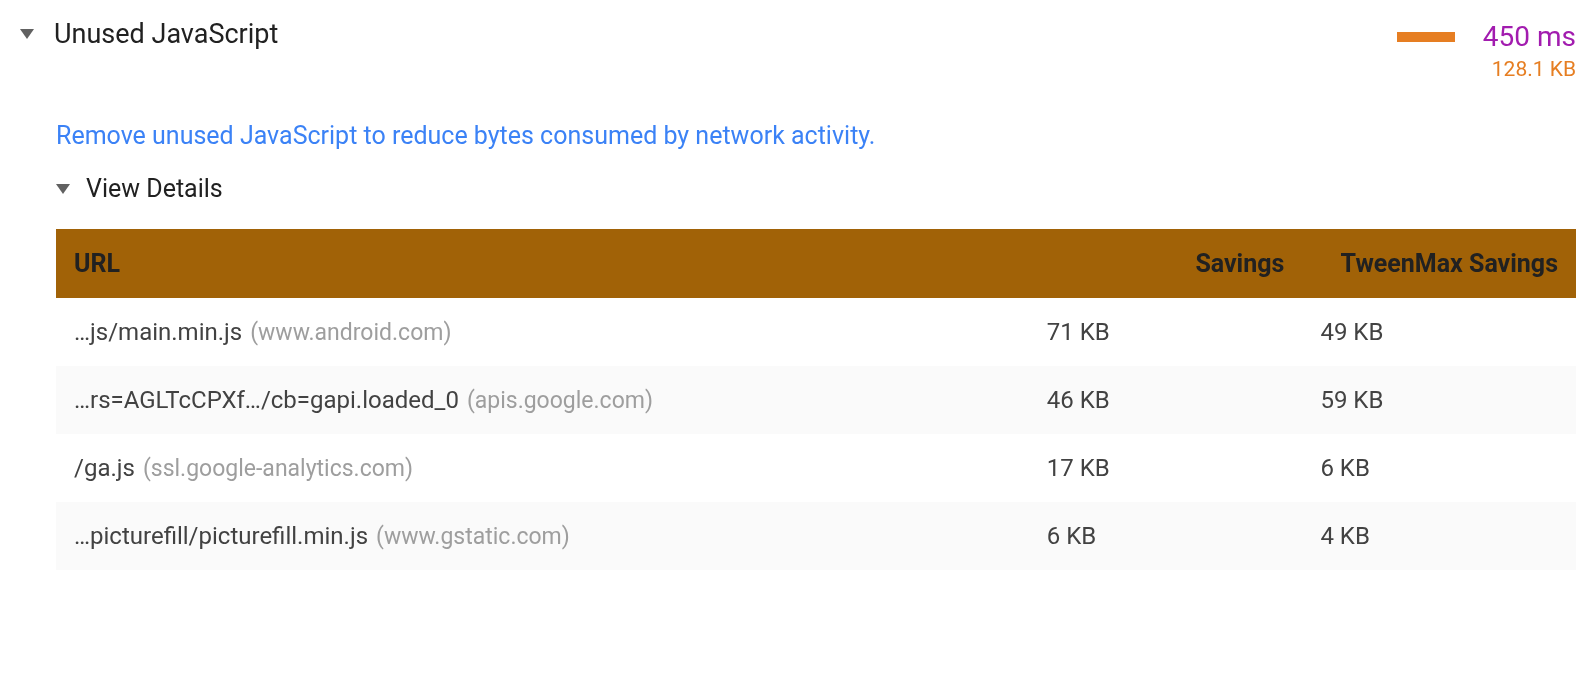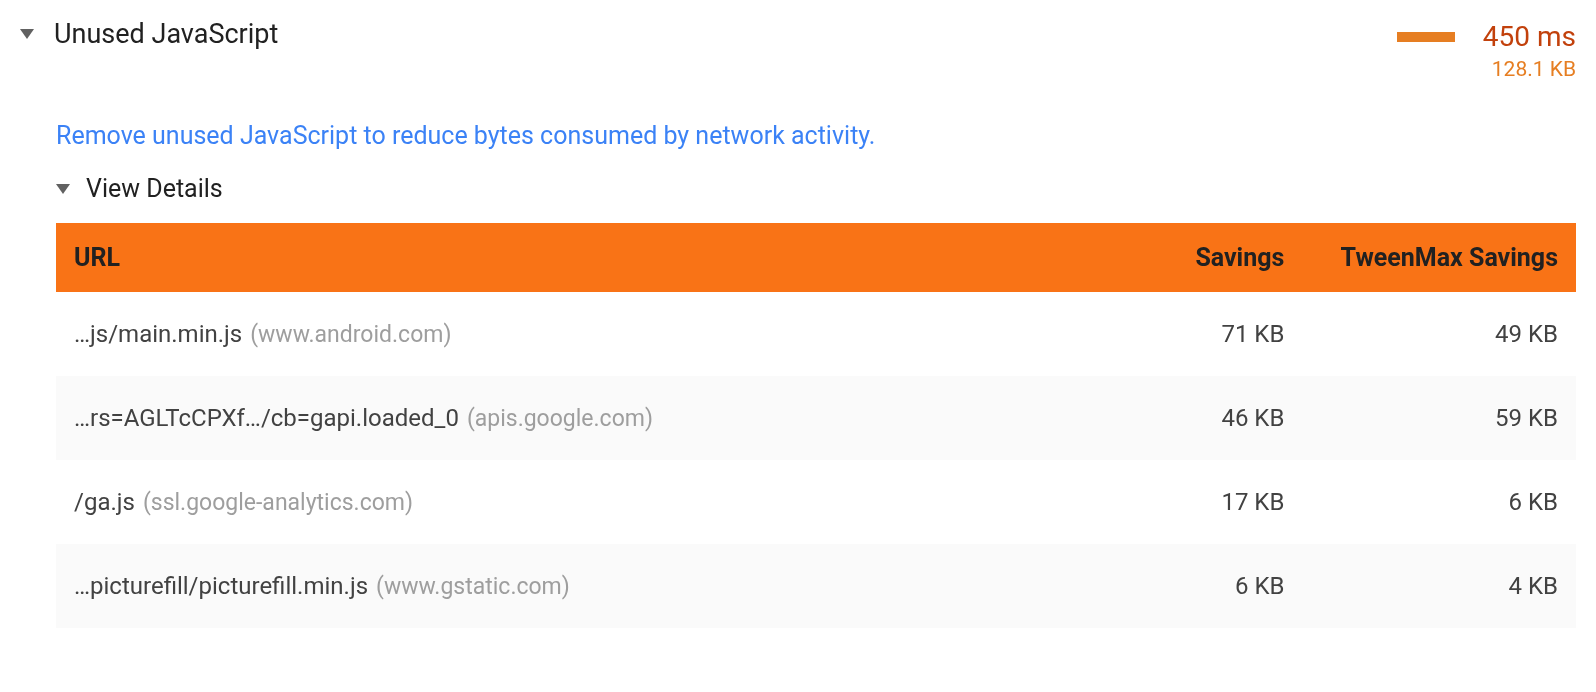--- a/index.html
+++ b/index.html
@@ -52,21 +52,21 @@
       display: flex;
       align-items: center;
       gap: 28px;
     }
     .orange-bar {
       width: 58px;
       height: 10px;
       background: #e67e22;
     }
     .metric-time {
-      color: #c2410c;
+      color: #a21caf;
       font-size: 28px;
       font-weight: 400;
     }
     .metric-size {
       color: #e67e22;
       font-size: 21px;
       font-weight: 400;
     }
     .audit-description {
       color: #3b82f6;
@@ -76,60 +76,60 @@
       margin-left: 36px;
       margin-bottom: 24px;
     }
     .details-section {
       margin-left: 36px;
     }
     .view-details-header {
       display: flex;
       align-items: center;
       gap: 16px;
-      margin-bottom: 20px;
+      margin-bottom: 26px;
     }
     .view-details-label {
       font-size: 25px;
       color: #212121;
       font-weight: 400;
     }
     .audit-table {
       width: 100%;
       border-collapse: collapse;
     }
     .audit-table thead tr {
-      background: #f97316;
+      background: #a16207;
     }
     .audit-table th {
       text-align: left;
       font-weight: 700;
       font-size: 25px;
       color: #212121;
       padding: 20px 18px;
     }
     .audit-table th.col-original,
     .audit-table th.col-savings {
       text-align: right;
     }
     .audit-table td {
-      padding: 28px 18px;
+      padding: 20px 18px;
       font-size: 24px;
       color: #424242;
       vertical-align: middle;
     }
     .audit-table tbody tr:nth-child(even) {
       background: #fafafa;
     }
     .audit-table tbody tr:nth-child(odd) {
       background: #ffffff;
     }
     .audit-table td.col-original,
     .audit-table td.col-savings {
-      text-align: right;
+      text-align: left;
       white-space: nowrap;
     }
     .url-path {
       color: #424242;
     }
     .url-domain {
       color: #9e9e9e;
       font-size: 23px;
       margin-left: 8px;
     }

